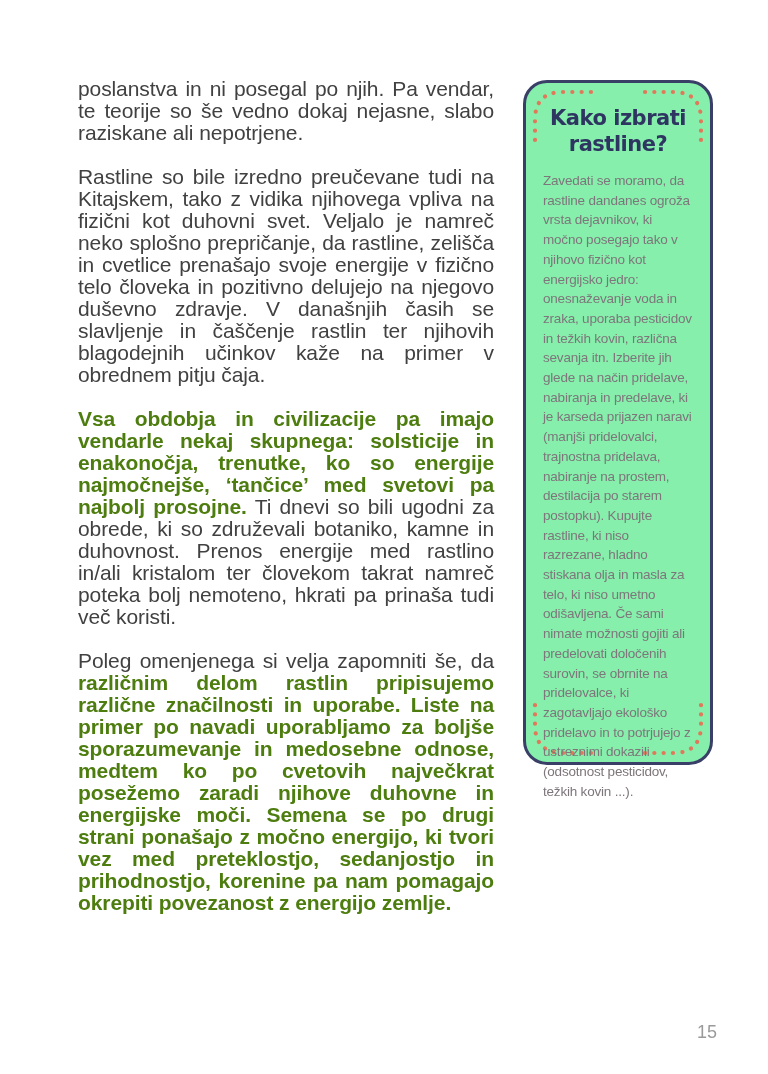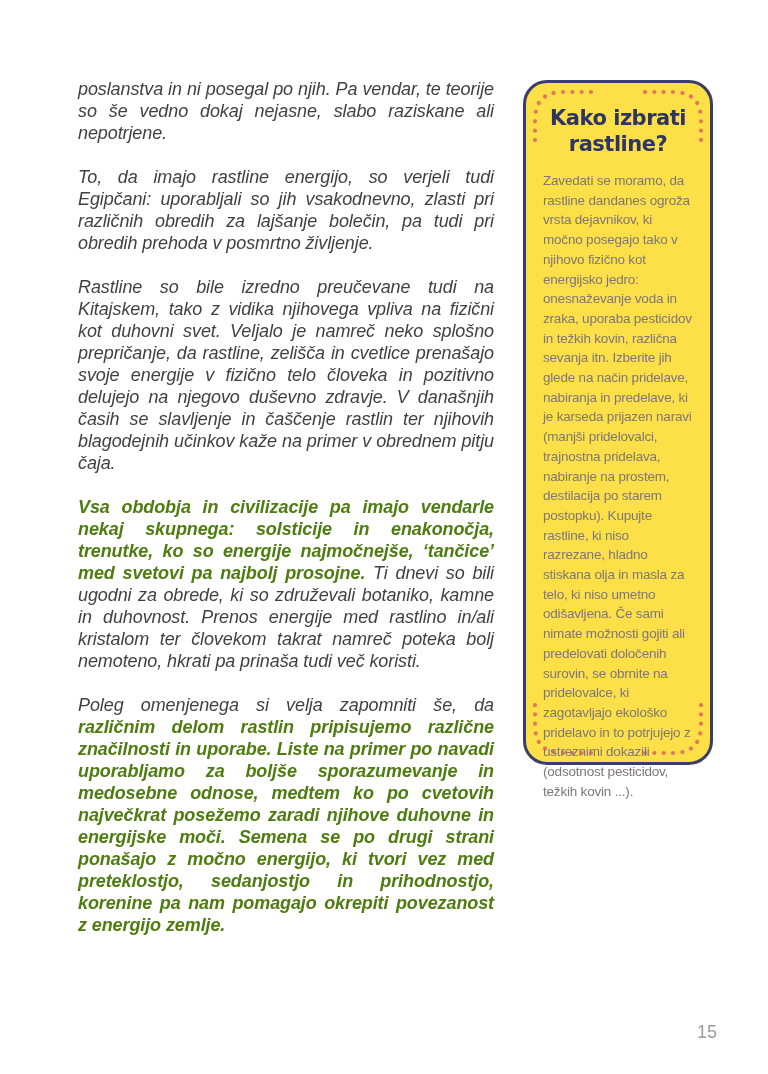--- a/index.html
+++ b/index.html
@@ -8,34 +8,33 @@
     width:768px;height:1074px;
     background:#ffffff;
     overflow:hidden;
     font-family:"Liberation Sans", sans-serif;
   }
   
   .main-col{
     position:absolute;
     left:78px;top:78px;width:416px;
     color:#414141;
-    font-size:18px;line-height:22px;
+    font-size:21px;line-height:22px;
     text-align:justify;
     letter-spacing:-0.1px;
-    font-style:italic;
   }
   .main-col p{margin:0 0 22px 0;}
   .main-col strong{font-weight:700;color:#4d7c0f;}
   
   .sidebar{
     position:absolute;
     left:523px;top:80px;
     width:190px;height:685px;
     box-sizing:border-box;
-    background:#fde047;
+    background:#86efac;
     border:3px solid #3a3f68;
     border-radius:24px;
   }
   .sidebar-inner{
     position:relative;
     padding:16px 17px 0 17px;
     height:100%;
     box-sizing:border-box;
   }
   .sidebar-title{
@@ -69,21 +68,20 @@
     color:#9a9a9a;
   }
 </style>
 </head>
 <body>
 
 <div class="page">
 
   <div class="main-col">
     <p><span>poslanstva in ni posegal po njih. Pa vendar, te teorije so še vedno dokaj nejasne, slabo raziskane ali nepotrjene.</span></p>
-    <p><span>To, da imajo rastline energijo, so verjeli tudi Egipčani: uporabljali so jih vsakodnevno, zlasti pri različnih obredih za lajšanje bolečin, pa tudi pri obredih prehoda v posmrtno življenje.</span></p>
     <p><span>Rastline so bile izredno preučevane tudi na Kitajskem, tako z vidika njihovega vpliva na fizični kot duhovni svet. Veljalo je namreč neko splošno prepričanje, da rastline, zelišča in cvetlice prenašajo svoje energije v fizično telo človeka in pozitivno delujejo na njegovo duševno zdravje. V današnjih časih se slavljenje in čaščenje rastlin ter njihovih blagodejnih učinkov kaže na primer v obrednem pitju čaja.</span></p>
     <p><strong>Vsa obdobja in civilizacije pa imajo vendarle nekaj skupnega: solsticije in enakonočja, trenutke, ko so energije najmočnejše, ‘tančice’ med svetovi pa najbolj prosojne.</strong> <span>Ti dnevi so bili ugodni za obrede, ki so združevali botaniko, kamne in duhovnost. Prenos energije med rastlino in/ali kristalom ter človekom takrat namreč poteka bolj nemoteno, hkrati pa prinaša tudi več koristi.</span></p>
     <p><span>Poleg omenjenega si velja zapomniti še, da</span> <strong>različnim delom rastlin pripisujemo različne značilnosti in uporabe. Liste na primer po navadi uporabljamo za boljše sporazumevanje in medosebne odnose, medtem ko po cvetovih največkrat posežemo zaradi njihove duhovne in energijske moči. Semena se po drugi strani ponašajo z močno energijo, ki tvori vez med preteklostjo, sedanjostjo in prihodnostjo, korenine pa nam pomagajo okrepiti povezanost z energijo zemlje.</strong></p>
   </div>
 
   <div class="sidebar">
 
     <div class="dots dots-tl">
       <svg viewBox="0 0 64 64">
           <path d="M60 4 H32 Q4 4 4 32 V60" fill="none" stroke="#e0795a" stroke-width="4.2" stroke-linecap="round" stroke-dasharray="0.1 9.2"></path>

